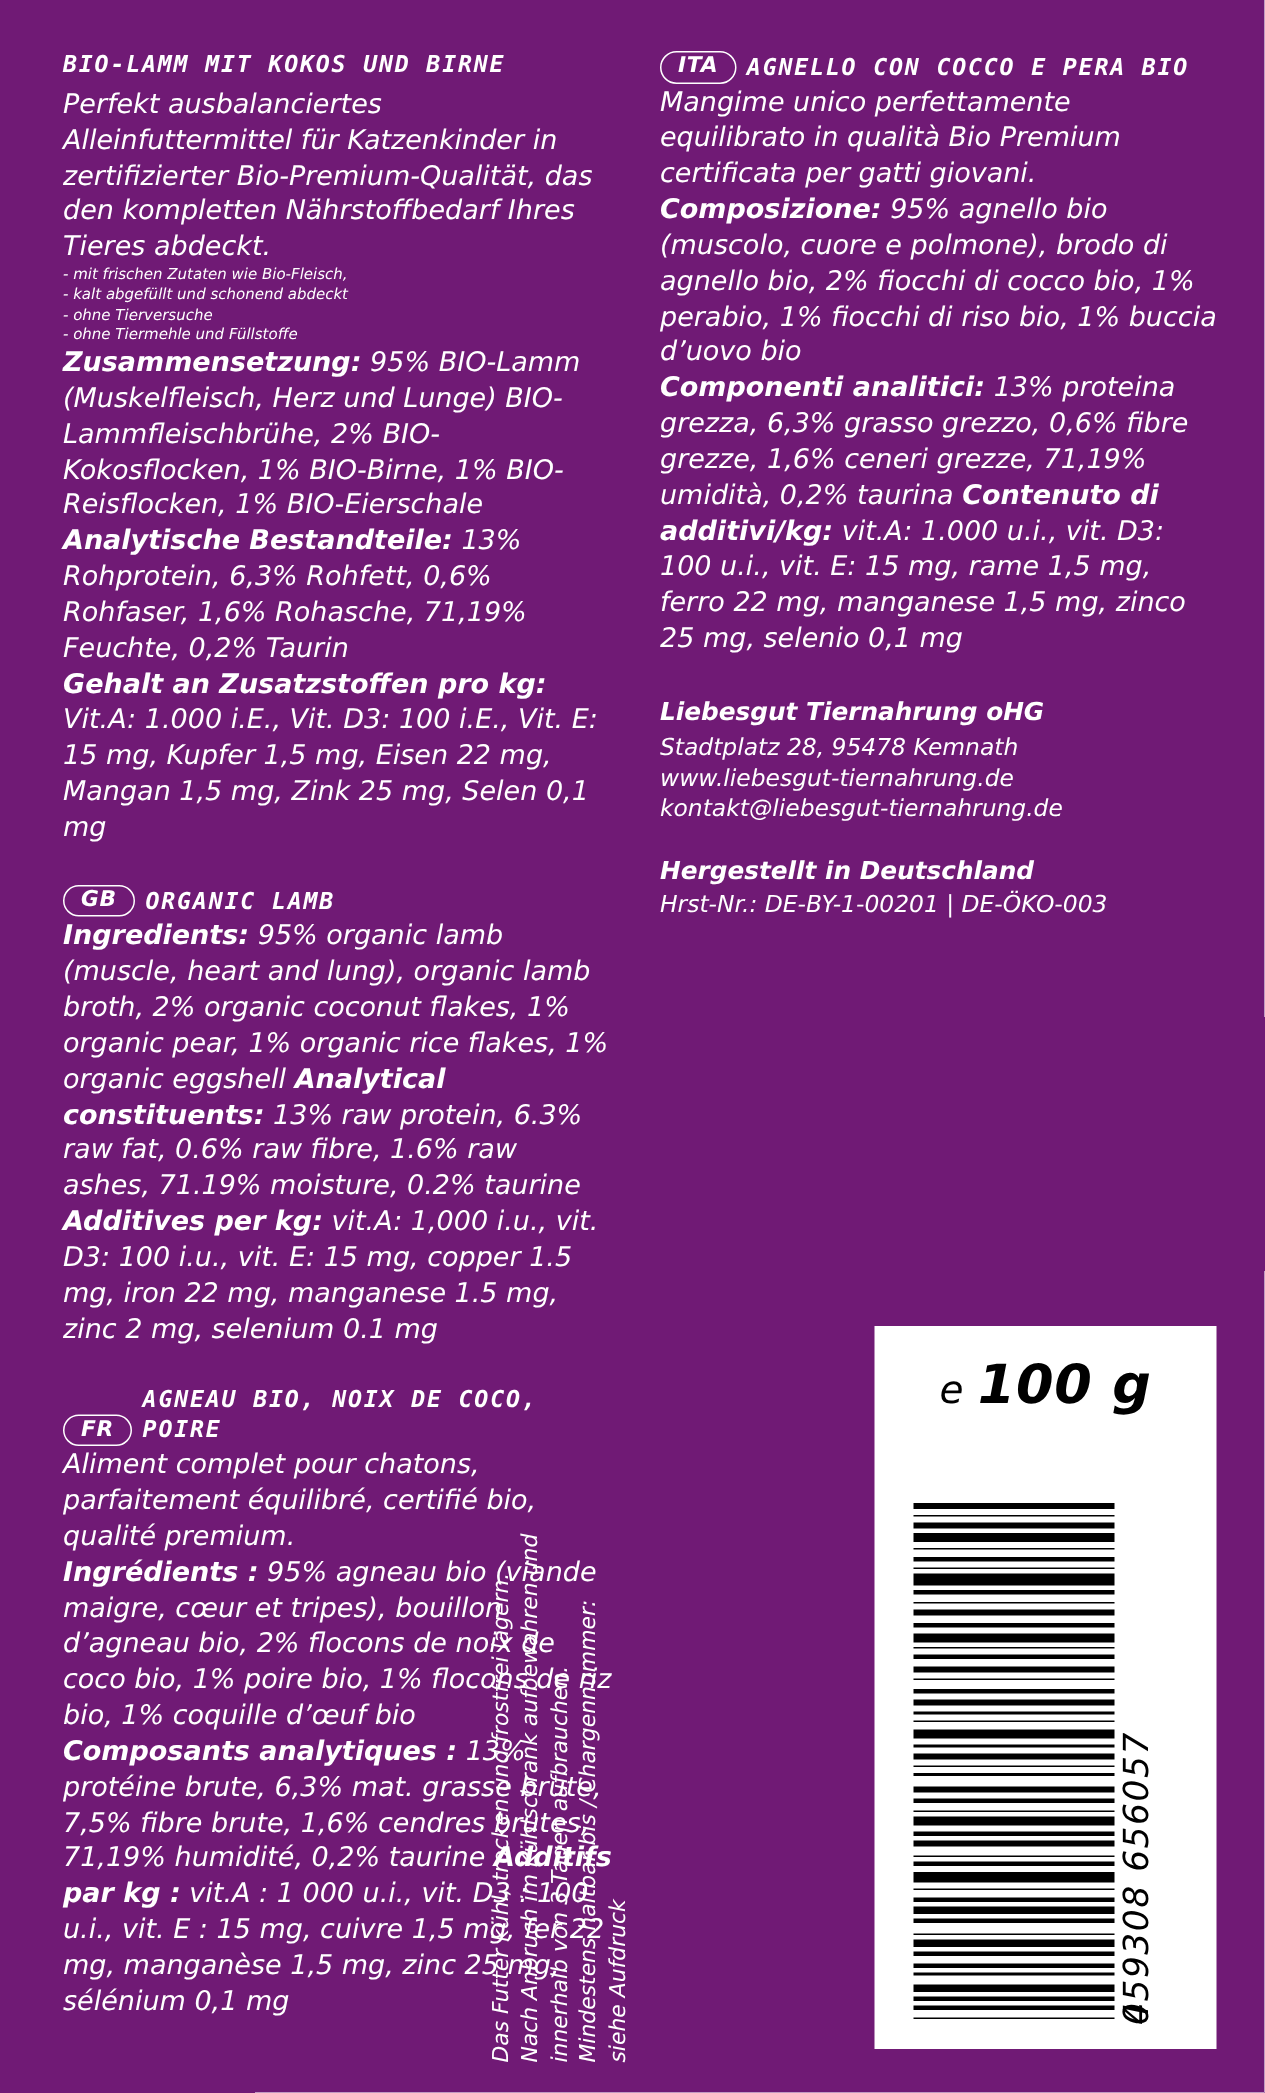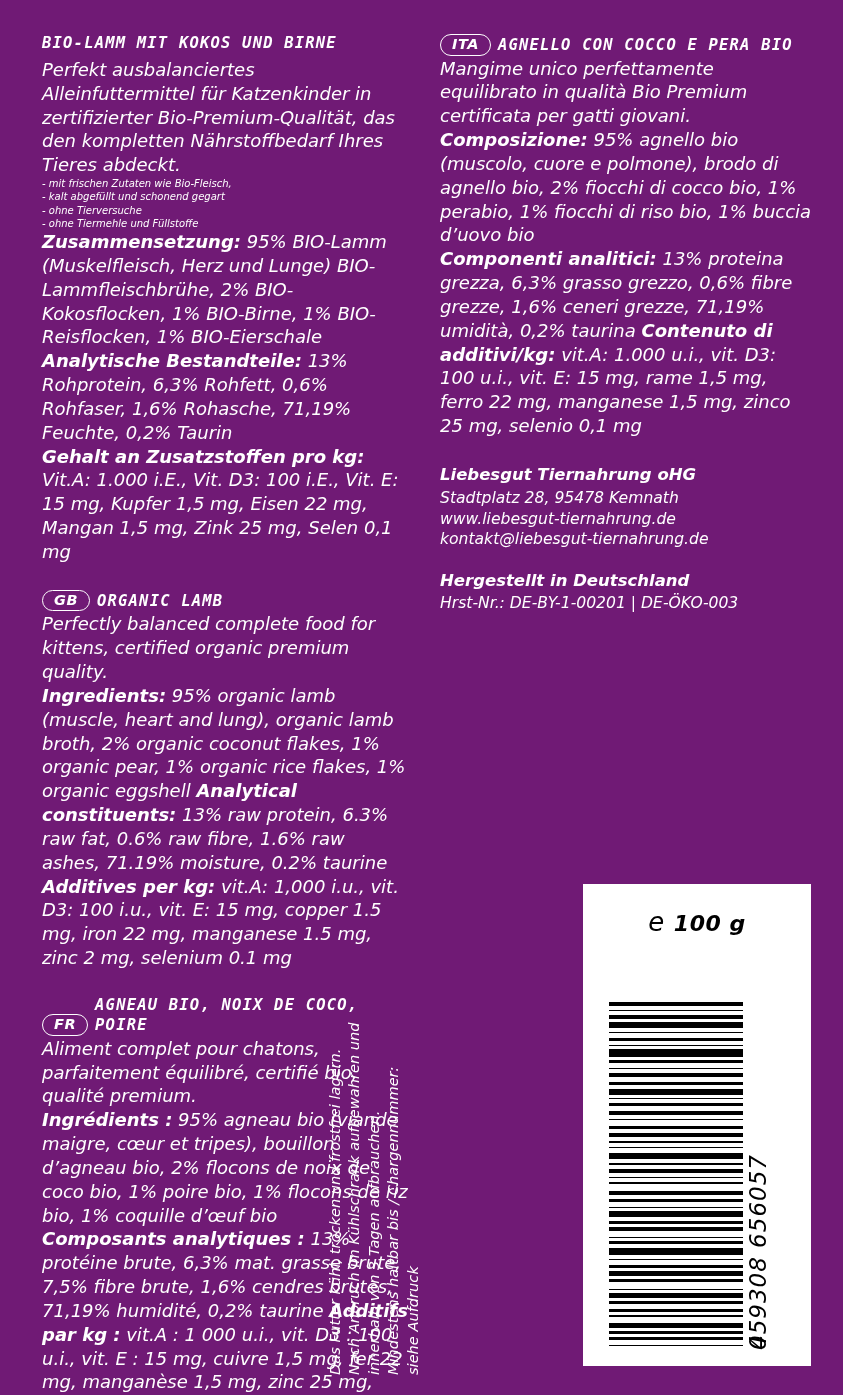--- a/index.html
+++ b/index.html
@@ -116,21 +116,21 @@
     color: #000000;
     font-size: 30px;
     line-height: 1;
   }
   #weight .e {
     font-weight: normal;
     font-size: 26px;
   }
   #weight .num {
     font-weight: bold;
-    font-size: 22px;
+    font-size: 36px;
     letter-spacing: 0.5px;
   }
   #barcode-wrap {
     position: absolute;
     left: 26px;
     top: 118px;
     width: 180px;
     height: 348px;
   }
   #bars {
@@ -196,35 +196,34 @@
 
 <div id="label">
 
   <div class="col col-left">
 
     <div class="block">
       <div class="headline">BIO-LAMM MIT KOKOS UND BIRNE</div>
       <p class="body-text">Perfekt ausbalanciertes Alleinfuttermittel für Katzenkinder in zertifizierter Bio-Premium-Qualität, das den kompletten Nährstoffbedarf Ihres Tieres abdeckt.</p>
       <div class="bullets">
         <div>- mit frischen Zutaten wie Bio-Fleisch,</div>
-        <div>- kalt abgefüllt und schonend gegart</div>
+        <div>- kalt abgefüllt und schonend abdeckt</div>
         <div>- ohne Tierversuche</div>
         <div>- ohne Tiermehle und Füllstoffe</div>
       </div>
       <p class="body-text"><b>Zusammensetzung:</b><span> 95% BIO-Lamm (Muskelfleisch, Herz und Lunge) BIO-Lammfleischbrühe, 2% BIO-Kokosflocken, 1% BIO-Birne, 1% BIO-Reisflocken, 1% BIO-Eierschale</span></p>
       <p class="body-text"><b>Analytische Bestandteile:</b><span> 13% Rohprotein, 6,3% Rohfett, 0,6% Rohfaser, 1,6% Rohasche, 71,19% Feuchte, 0,2% Taurin</span></p>
       <p class="body-text"><b>Gehalt an Zusatzstoffen pro kg:</b><span> Vit.A: 1.000 i.E., Vit. D3: 100 i.E., Vit. E: 15 mg, Kupfer 1,5 mg, Eisen 22 mg, Mangan 1,5 mg, Zink 25 mg, Selen 0,1 mg</span></p>
     </div>
 
     <div class="block">
       <div class="headline-row">
         <span class="lang-badge">GB</span>
         <span class="headline" style="margin:0">ORGANIC LAMB</span>
       </div>
-      <p class="body-text">Perfectly balanced complete food for kittens, certified organic premium quality.</p>
       <p class="body-text"><b>Ingredients:</b><span> 95% organic lamb (muscle, heart and lung), organic lamb broth, 2% organic coconut flakes, 1% organic pear, 1% organic rice flakes, 1% organic eggshell</span> <b>Analytical constituents:</b><span> 13% raw protein, 6.3% raw fat, 0.6% raw fibre, 1.6% raw ashes, 71.19% moisture, 0.2% taurine</span> <b>Additives per kg:</b><span> vit.A: 1,000 i.u., vit. D3: 100 i.u., vit. E: 15 mg, copper 1.5 mg, iron 22 mg, manganese 1.5 mg, zinc 2 mg, selenium 0.1 mg</span></p>
     </div>
 
     <div class="block">
       <div class="headline-row">
         <span class="lang-badge">FR</span>
         <span class="headline" style="margin:0">AGNEAU BIO, NOIX DE COCO, POIRE</span>
       </div>
       <p class="body-text">Aliment complet pour chatons, parfaitement équilibré, certifié bio, qualité premium.</p>
       <p class="body-text"><b>Ingrédients :</b><span> 95% agneau bio (viande maigre, cœur et tripes), bouillon d’agneau bio, 2% flocons de noix de coco bio, 1% poire bio, 1% flocons de riz bio, 1% coquille d’œuf bio</span></p>

